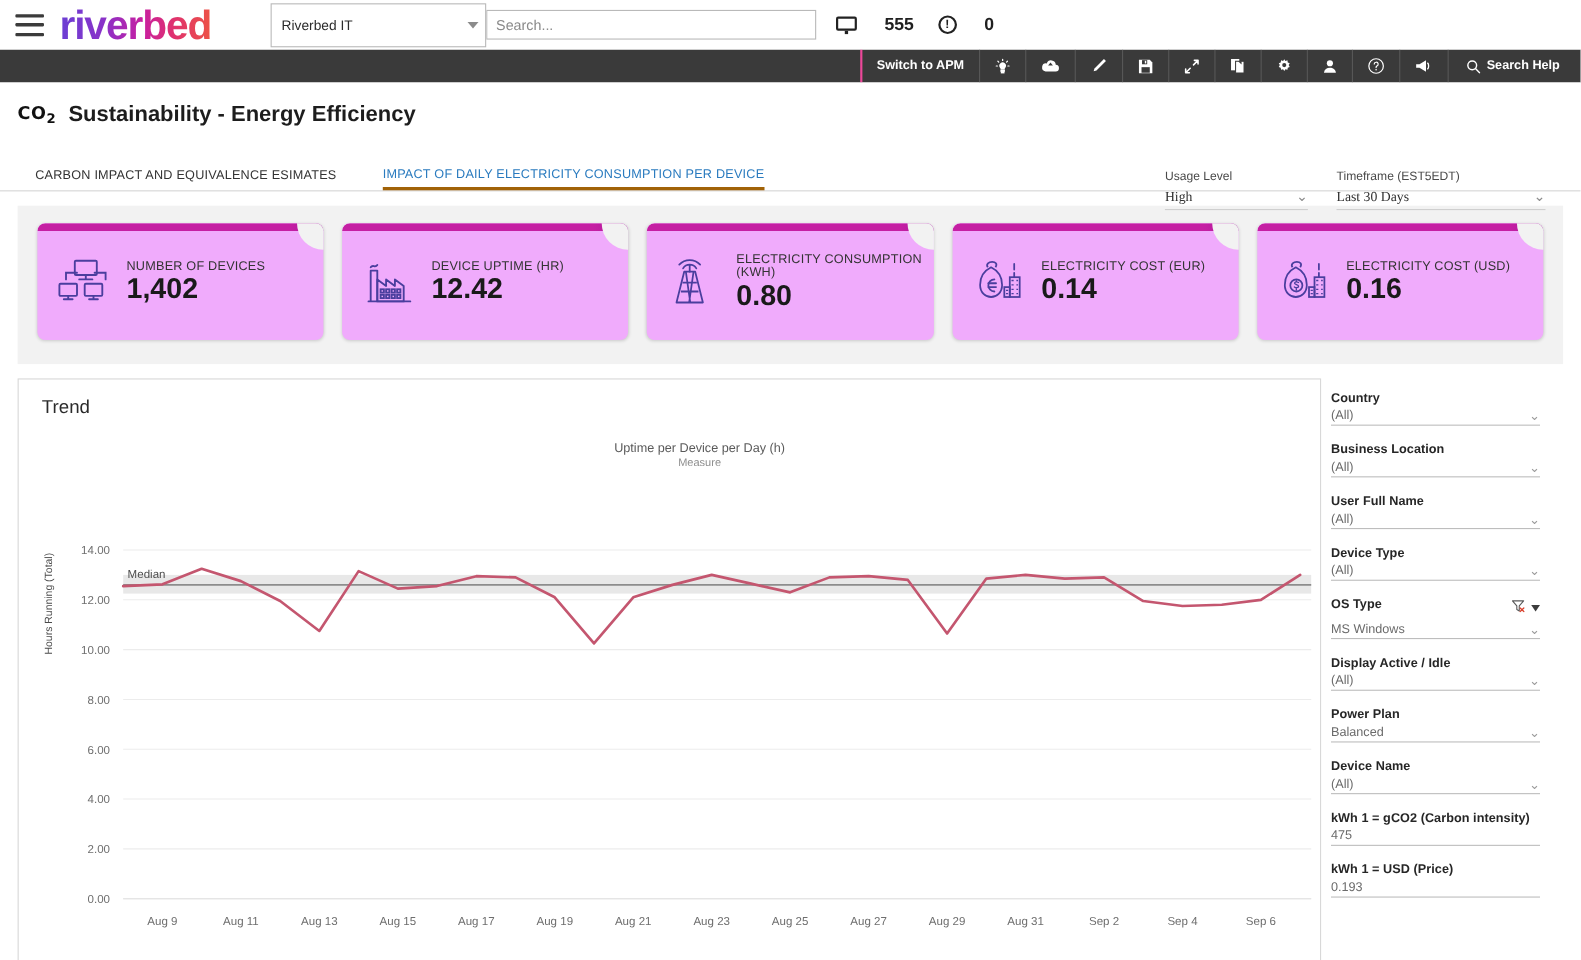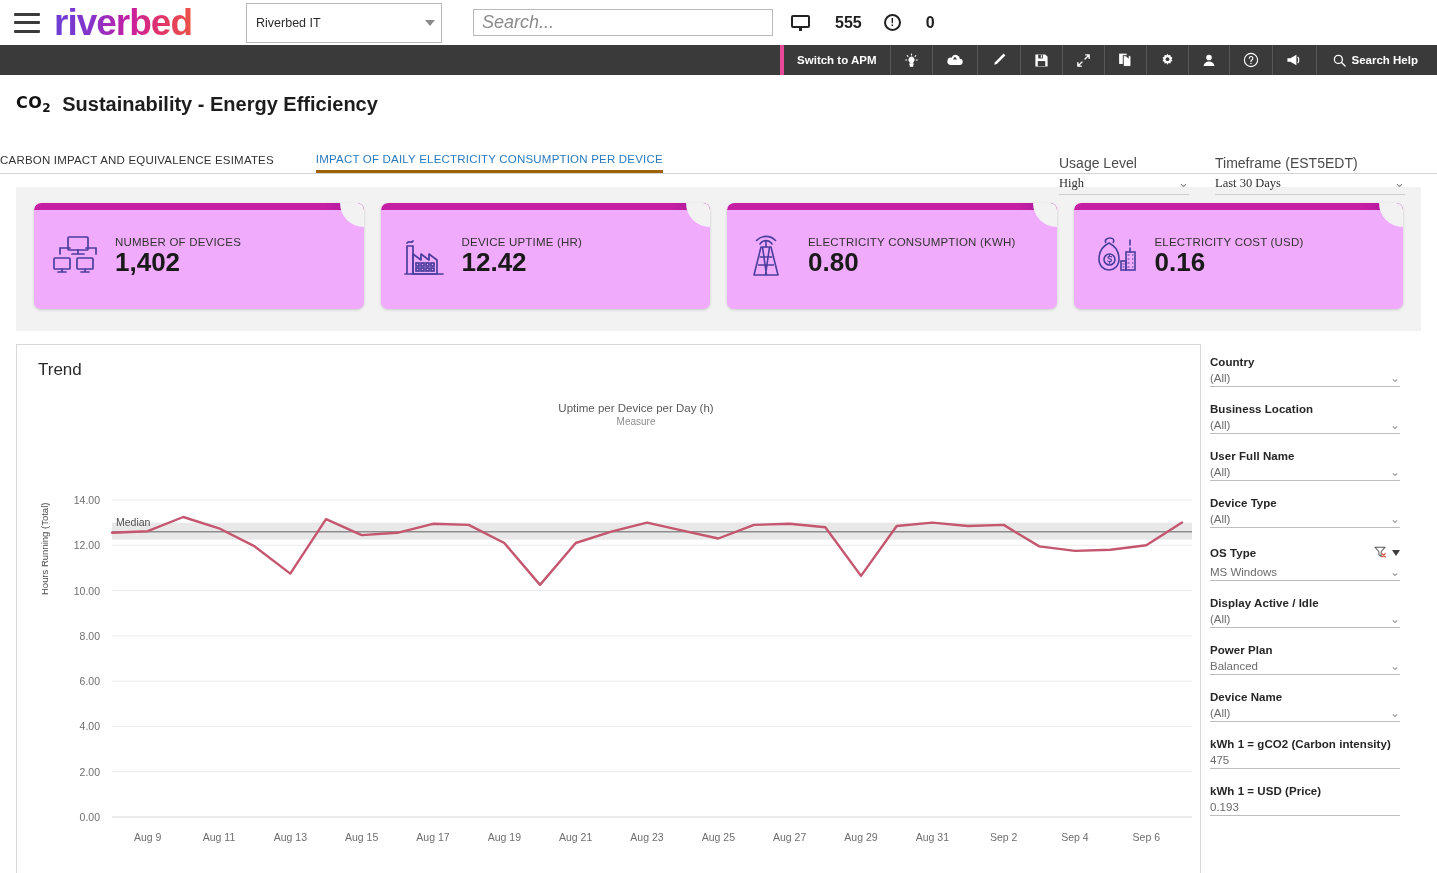--- a/index.html
+++ b/index.html
@@ -51,29 +51,28 @@
     position: relative;
   }
   .tenant-select .caret {
     margin-left: auto;
     width: 0; height: 0;
     border-left: 5px solid transparent;
     border-right: 5px solid transparent;
     border-top: 6px solid #8b8b8b;
   }
   .search-box {
-    margin-left: 31px;
+    margin-left: 0;
     width: 300px; height: 27px;
     border: 1px solid #b9b9b9;
     background: #fff;
-    font-size: 18px;
+    font-size: 13px;
     color: #777;
     padding: 0 8px;
     font-family: "Liberation Sans", sans-serif;
-    font-style: italic;
   }
   .search-box::placeholder { color: #8a8a8a; }
   .stat-group { display: flex; align-items: center; margin-left: 18px; gap: 22px; }
   .stat { display: flex; align-items: center; gap: 25px; font-size: 16px; font-weight: bold; color: #202020; }
   .mon-icon { width: 19px; height: 16px; position: relative; }
   .mon-icon .scr { position:absolute; left:0; top:0; width:19px; height:13px; border:2px solid #222; border-radius:2px;}
   .mon-icon .stand { position:absolute; left:8px; top:13px; width:3px; height:3px; background:#222;}
   .warn-icon {
     width: 17px; height: 17px; border: 2px solid #222; border-radius: 50%;
     display:flex; align-items:center; justify-content:center;
@@ -92,21 +91,21 @@
   }
   .tb-item {
     height: 30px;
     display: flex; align-items: center; justify-content: center;
     padding: 0 13px;
     font-size: 11.5px; font-weight: bold;
     color: #fff;
     cursor: pointer;
     border-right: 1px solid #575757;
   }
-  .tb-item:first-child { border-left: 4px solid #ec4899; }
+  .tb-item:first-child { border-left: 2px solid #ec4899; }
   .tb-item.last { border-right: none; }
   .tb-item svg { display:block; }
   .tb-search { gap: 6px; padding-left: 16px; }
 
   
   .pagehead {
     position: relative;
     height: 72px;
     background: #fff;
     border-bottom: 0;
@@ -118,32 +117,32 @@
   }
   .co2 sub { font-size: 12px; }
   .page-title { font-size: 20px; color: #1d1d1d; margin-left: 11px; font-weight: bold; }
 
   .head-filters {
     position: absolute; right: 32px; top: 80px;
     display: flex; gap: 26px;
   }
   .hf { width: 130px; }
   .hf.wide { width: 190px; }
-  .hf-label { font-size: 14px; color: #4a4a4a; margin-bottom: 4px; }
+  .hf-label { font-size: 11px; color: #4a4a4a; margin-bottom: 4px; }
   .hf-val {
     border-bottom: 1px solid #cfcfcf;
     font-size: 12.5px; color: #2f2f2f;
     display:flex; align-items:center; padding-bottom: 3px; font-family: Liberation Serif, serif;
   }
   .hf-val .chev { margin-left:auto; color:#8d8d8d; font-size: 13px; }
 
   
   .tabs {
     display: flex; align-items: flex-end;
-    padding-left: 0;
+    padding-left: 32px;
     height: 27px;
     border-bottom: 1px solid #d4d4d4;
   }
   .tab {
     font-size: 11.5px; letter-spacing: .2px;
     color: #333; padding: 0 0 7px 0; margin-right: 42px;
     cursor: pointer; white-space: nowrap;
   }
   .tab.active { color: #2a7bbf; border-bottom: 3px solid #a16207; padding-bottom: 5px; }
 
@@ -209,21 +208,21 @@
 
   
   .filters {
     width: 227px;
     padding: 12px 0 0 9px;
     background: #fff;
     height: 531px;
     overflow: hidden;
   }
   .fgroup { margin-bottom: 16px; width: 190px; position: relative; }
-  .fgroup-head { display:flex; align-items:center; }
+  .fgroup-head { display:flex; }
   .flabel { font-size: 11.5px; color: #262626; font-weight: bold; letter-spacing: .05px; }
   .ficons { margin-left:auto; display:flex; align-items:center; gap:5px; }
   .fval {
     margin-top: 2px;
     border-bottom: 1px solid #bdbdbd;
     font-size: 11.5px; color: #6b6b6b;
     display:flex; align-items:flex-end; padding-bottom: 2px;
     min-height: 17px;
   }
   .fval .chev { margin-left:auto; color:#9a9a9a; font-size: 12px; line-height: 1;}
@@ -434,20 +433,40 @@
         <path d="M16 14h10l7 28H9z" stroke-linejoin="round"></path>
         <path d="M14.5 24h13M13 32h16M17.5 14l4 28M24.5 14l-4 28"></path>
       </svg>
     </div>
     <div class="kpi-text">
       <div class="kpi-label">ELECTRICITY CONSUMPTION (KWH)</div>
       <div class="kpi-value">0.80</div>
     </div>
   </div>
 
+  <div class="kpi-card">
+    <div class="kpi-top"></div>
+    <div class="kpi-notch"></div>
+    <div class="kpi-icon">
+      <svg width="52" height="44" viewBox="0 0 52 44" fill="none" stroke="#4a3e9e" stroke-width="1.6">
+        <path d="M14 9c-2-3 1-5 4-5s5 2 3 5" stroke-linejoin="round"></path>
+        <path d="M17 9c-6 3-10 9-10 16 0 7 5 11 10 11s10-4 10-11c0-7-4-13-10-16z" stroke-linejoin="round"></path>
+        <path d="M20 20a5.5 5.5 0 1 0 0 11" stroke-linecap="round"></path>
+        <path d="M14.5 23.5h7M14.5 27h7" stroke-linecap="round"></path>
+        <path d="M38 6v5M38 14v4" stroke-linecap="round"></path>
+        <rect x="34" y="18" width="9" height="18"></rect>
+        <rect x="29" y="27" width="5" height="9"></rect>
+        <path d="M35.5 21h2M40 21h1.5M35.5 25h2M40 25h1.5M35.5 29h2M40 29h1.5M35.5 33h2M40 33h1.5M30.5 30h2M30.5 33h2" stroke-width="1.2"></path>
+      </svg>
+    </div>
+    <div class="kpi-text">
+      <div class="kpi-label">ELECTRICITY COST (EUR)</div>
+      <div class="kpi-value">0.14</div>
+    </div>
+  </div>
 
   <div class="kpi-card">
     <div class="kpi-top"></div>
     <div class="kpi-notch"></div>
     <div class="kpi-icon">
       <svg width="52" height="44" viewBox="0 0 52 44" fill="none" stroke="#4a3e9e" stroke-width="1.6">
         <path d="M14 9c-2-3 1-5 4-5s5 2 3 5" stroke-linejoin="round"></path>
         <path d="M17 9c-6 3-10 9-10 16 0 7 5 11 10 11s10-4 10-11c0-7-4-13-10-16z" stroke-linejoin="round"></path>
         <circle cx="17.5" cy="25.5" r="5.5"></circle>
         <path d="M19.5 22.8c-1.4-1-3.6-.6-3.6.8s3.6 1 3.6 2.6-2.4 1.8-3.8.7M17.5 21.2v1.1M17.5 28.6v1.1" stroke-width="1.2" stroke-linecap="round"></path>

